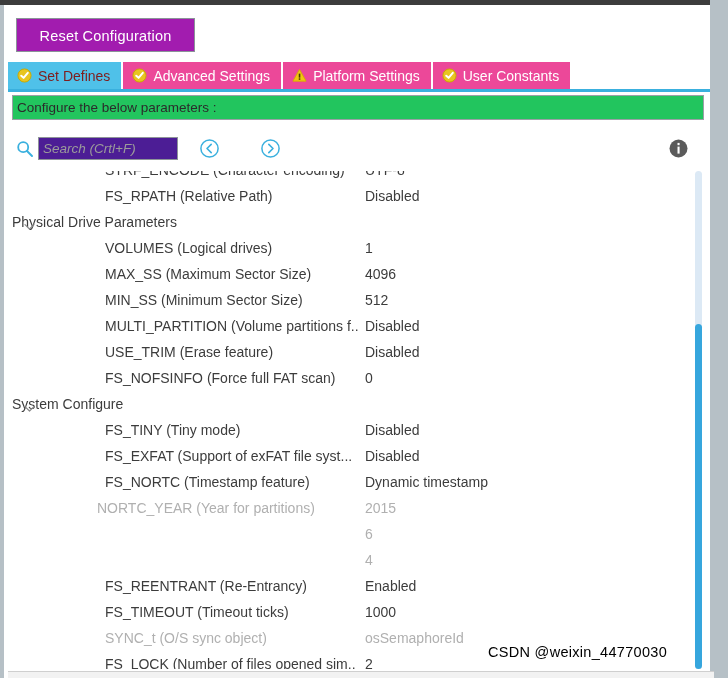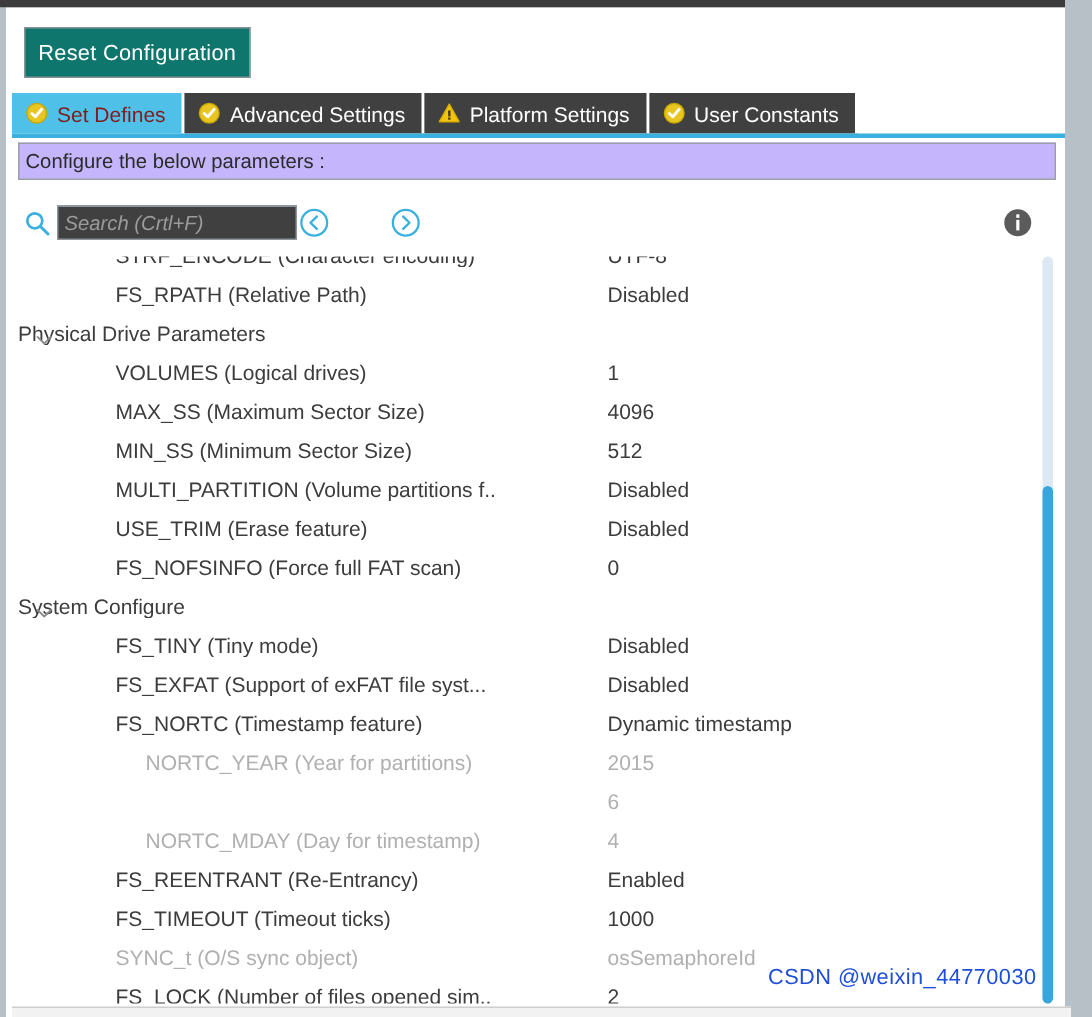--- a/index.html
+++ b/index.html
@@ -45,22 +45,22 @@
     position: absolute;
     left: 4px; top: 5px;
     width: 706px; height: 673px;
     background: #ffffff;
   }
 
   
   .reset-btn {
     position: absolute;
     left: 12px; top: 13px;
-    width: 151px; height: 34px;
-    background: #0f766e;
+    width: 179px; height: 34px;
+    background: #a21caf;
     border: 1px solid #8b9399;
     color: #ffffff;
     font-size: 14.5px;
     line-height: 34px;
     text-align: center;
     letter-spacing: .2px;
     cursor: pointer;
     box-sizing: border-box;
   }
 
@@ -72,21 +72,21 @@
     background: #ffffff;
     display: flex;
     align-items: stretch;
   }
   .tab {
     position: relative;
     display: flex;
     align-items: center;
     gap: 6px;
     padding: 0 11px 0 9px;
-    background: #404040;
+    background: #ec4899;
     color: #ffffff;
     font-size: 14px;
     white-space: nowrap;
     cursor: pointer;
     border-right: 2px solid #ffffff;
     box-sizing: border-box;
   }
   .tab.active {
     background: #4fc1e9;
     color: #7f1d1d;
@@ -104,21 +104,21 @@
     left: 4px; top: 87px;
     width: 702px; height: 2px;
     background: #ffffff;
   }
 
   
   .configure-box {
     position: absolute;
     left: 8px; top: 90px;
     width: 692px; height: 25px;
-    background: #c4b5fd;
+    background: #22c55e;
     border: 1px solid #9aa0a6;
     box-sizing: border-box;
     font-size: 13.5px;
     color: #2b2b2b;
     line-height: 23px;
     padding-left: 4px;
   }
 
   
   .search-row {
@@ -127,23 +127,23 @@
     width: 692px; height: 34px;
   }
   .search-icon {
     position: absolute;
     left: 4px; top: 7px;
     width: 18px; height: 18px;
   }
   .search-input {
     position: absolute;
     left: 26px; top: 4px;
-    width: 160px; height: 23px;
+    width: 140px; height: 23px;
     border: 1px solid #8e9499;
-    background: #404040;
+    background: #4c1d95;
     box-sizing: border-box;
     font-family: "Liberation Sans", sans-serif;
     font-size: 13.5px;
     font-style: italic;
     color: #9b9b9b;
     padding-left: 4px;
     outline: none;
   }
   .search-input::placeholder { color: #9b9b9b; font-style: italic; opacity: 1; }
   .navbtn {
@@ -182,26 +182,26 @@
     font-size: 14px;
     color: #3c3c3c;
     white-space: nowrap;
   }
   .row .label {
     display: inline-block;
     overflow: hidden;
     text-overflow: clip;
   }
   .row.group .label { }
-  .row.param .label { width: 280px; margin-left: 65px; }
+  .row.param .label { width: 280px; margin-left: 93px; }
   .row.param.sub .label { width: 260px; margin-left: 85px; }
   .row .value {
     position: absolute;
     left: 353px;
-    top: 0; line-height: 26px; margin-left: 40px;
+    top: 0; line-height: 26px;
   }
   .row.disabled { color: #b0b0b0; }
   .chev {
     position: absolute;
     left: 12px; top: 9px;
     width: 11px; height: 8px;
   }
 
   
   .scrollbar {
@@ -232,23 +232,23 @@
     position: absolute;
     left: 4px; top: 666px;
     width: 706px; height: 12px;
     background: #f2f2f2;
     border-top: 1px solid #cfcfcf;
   }
 
   
   .watermark {
     position: absolute;
-    left: 512px; top: 644px;
+    left: 488px; top: 644px;
     font-size: 14.5px;
-    color: #1d4ed8;
+    color: #000000;
     letter-spacing: .3px;
     pointer-events: none;
     user-select: none;
   }
 </style>
 </head>
 <body>
 
 <div id="app">
 
@@ -404,21 +404,20 @@
             <span class="value">Dynamic timestamp</span>
           </div>
           <div class="row param sub disabled">
             <span class="label">NORTC_YEAR (Year for partitions)</span>
             <span class="value">2015</span>
           </div>
           <div class="row param sub disabled">
             <span class="value">6</span>
           </div>
           <div class="row param sub disabled">
-            <span class="label">NORTC_MDAY (Day for timestamp)</span>
             <span class="value">4</span>
           </div>
           <div class="row param">
             <span class="label">FS_REENTRANT (Re-Entrancy)</span>
             <span class="value">Enabled</span>
           </div>
           <div class="row param">
             <span class="label">FS_TIMEOUT (Timeout ticks)</span>
             <span class="value">1000</span>
           </div>

